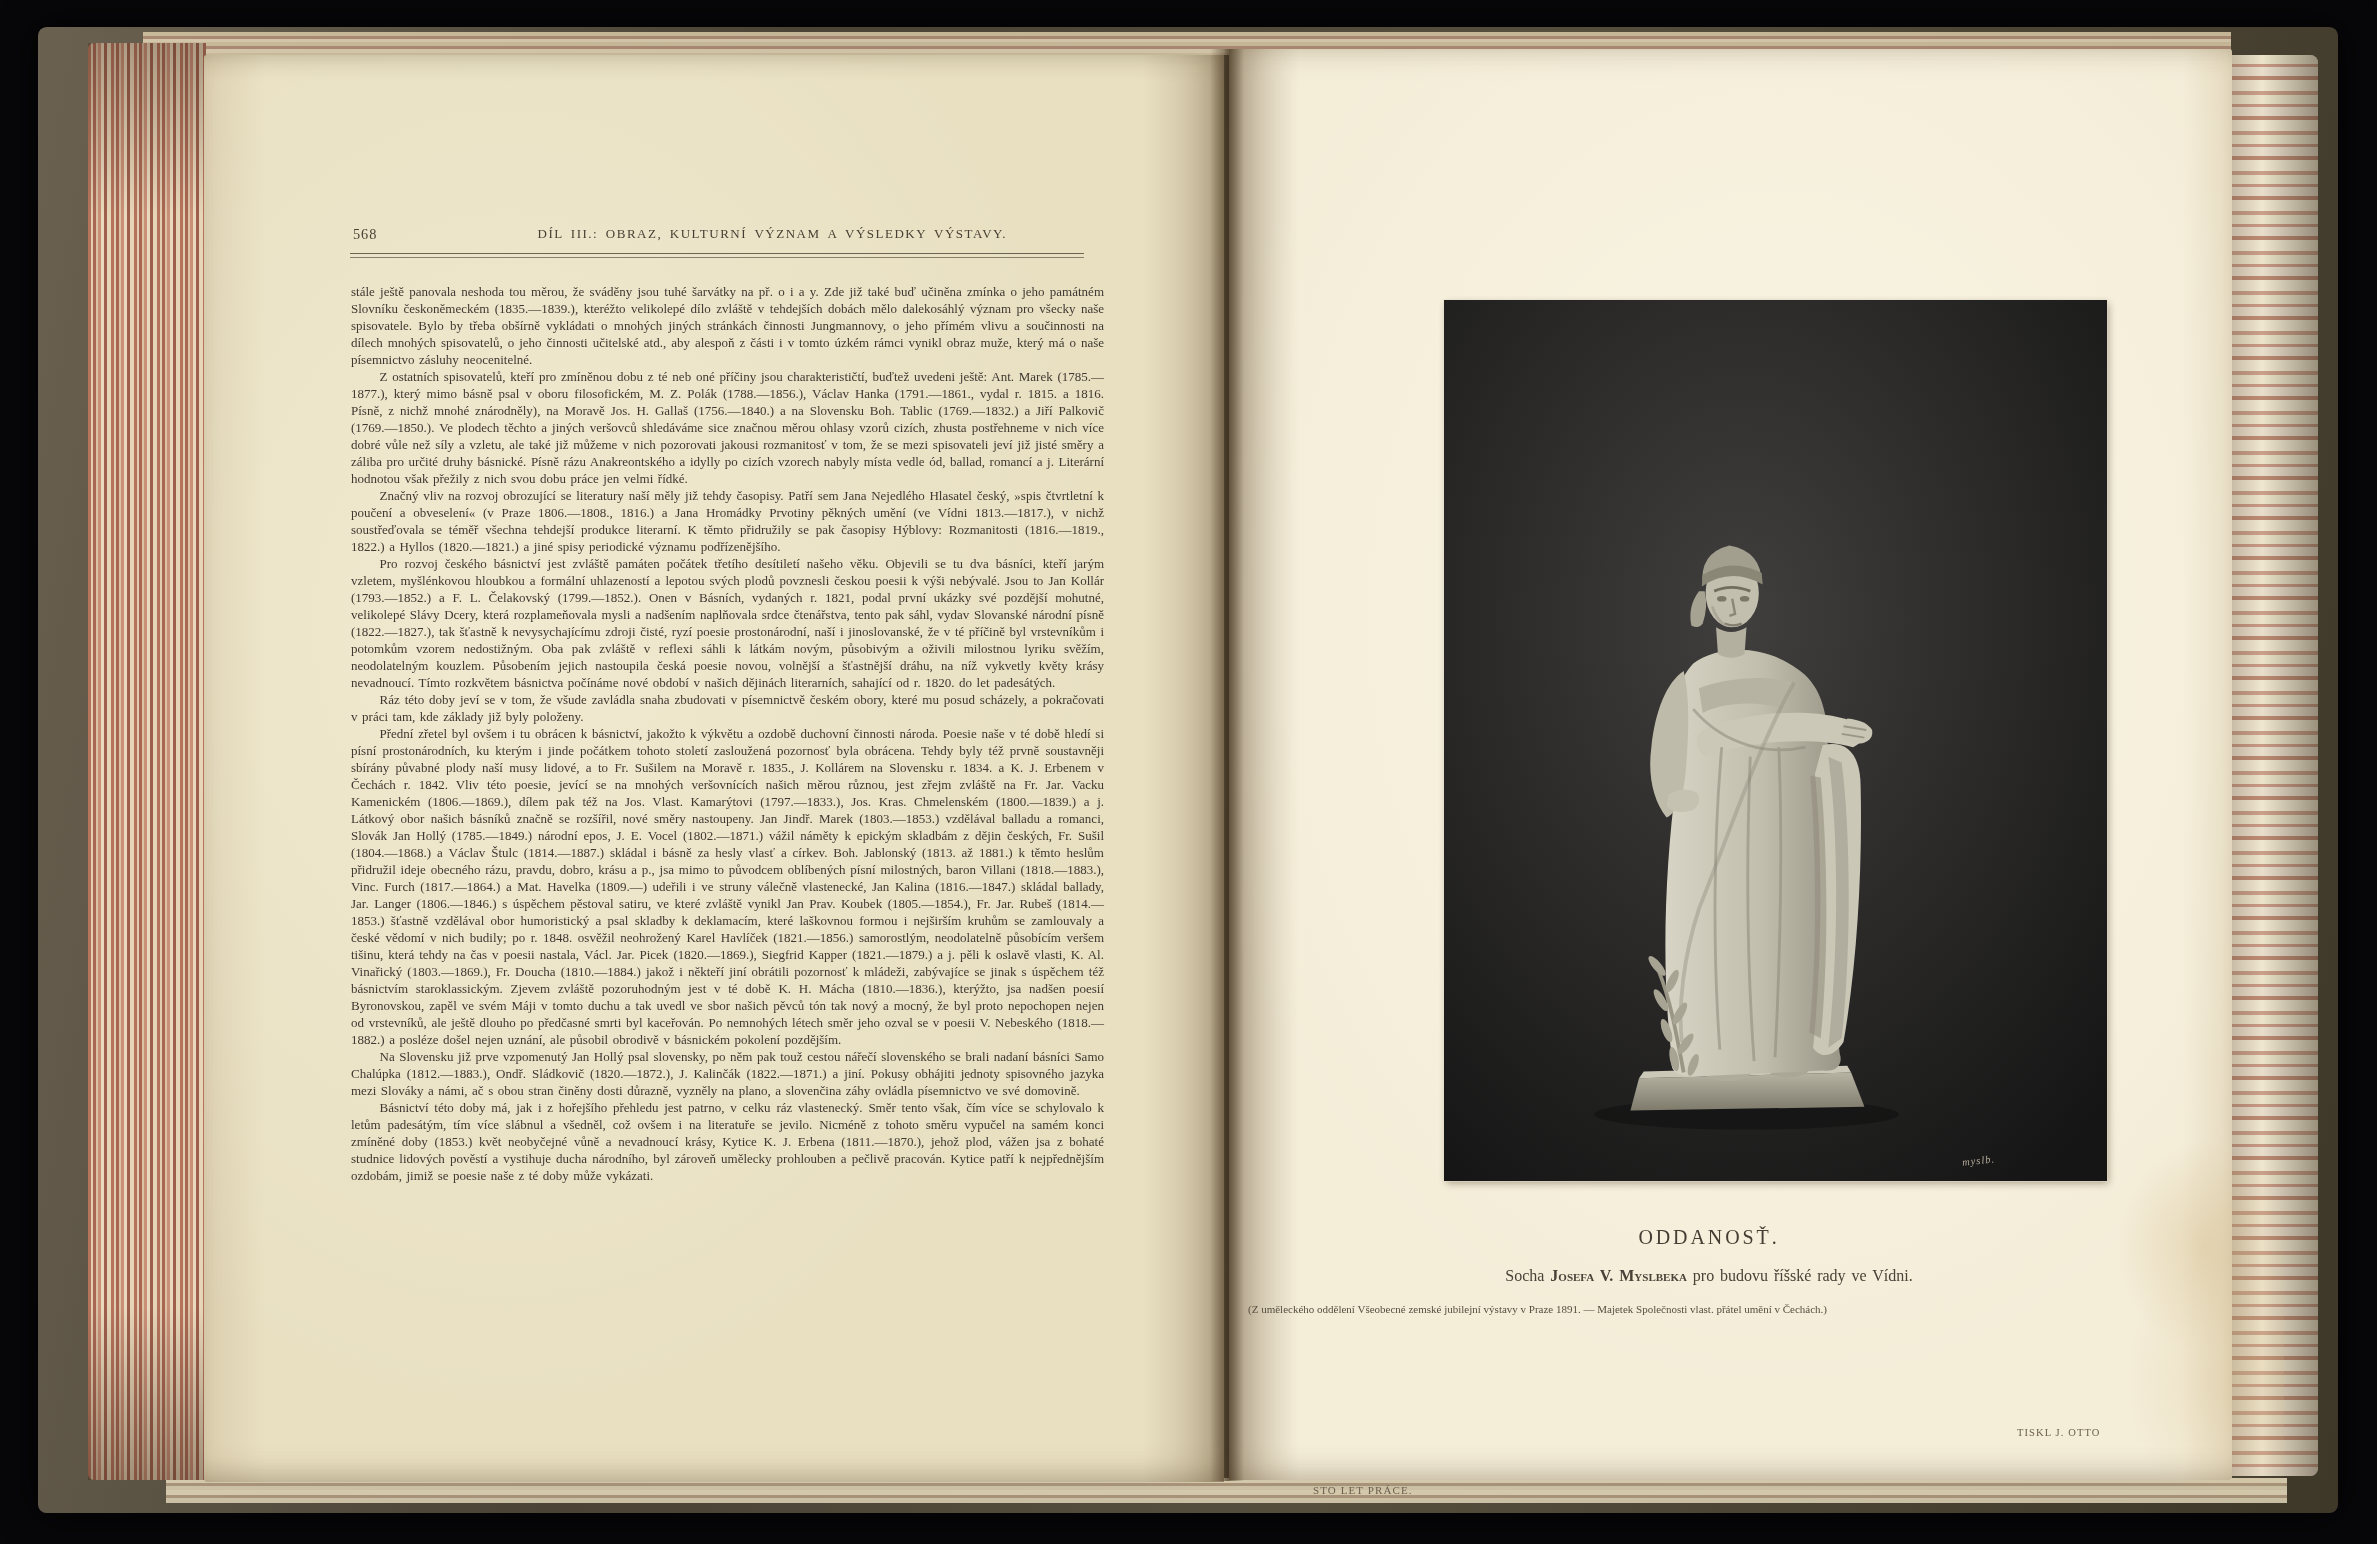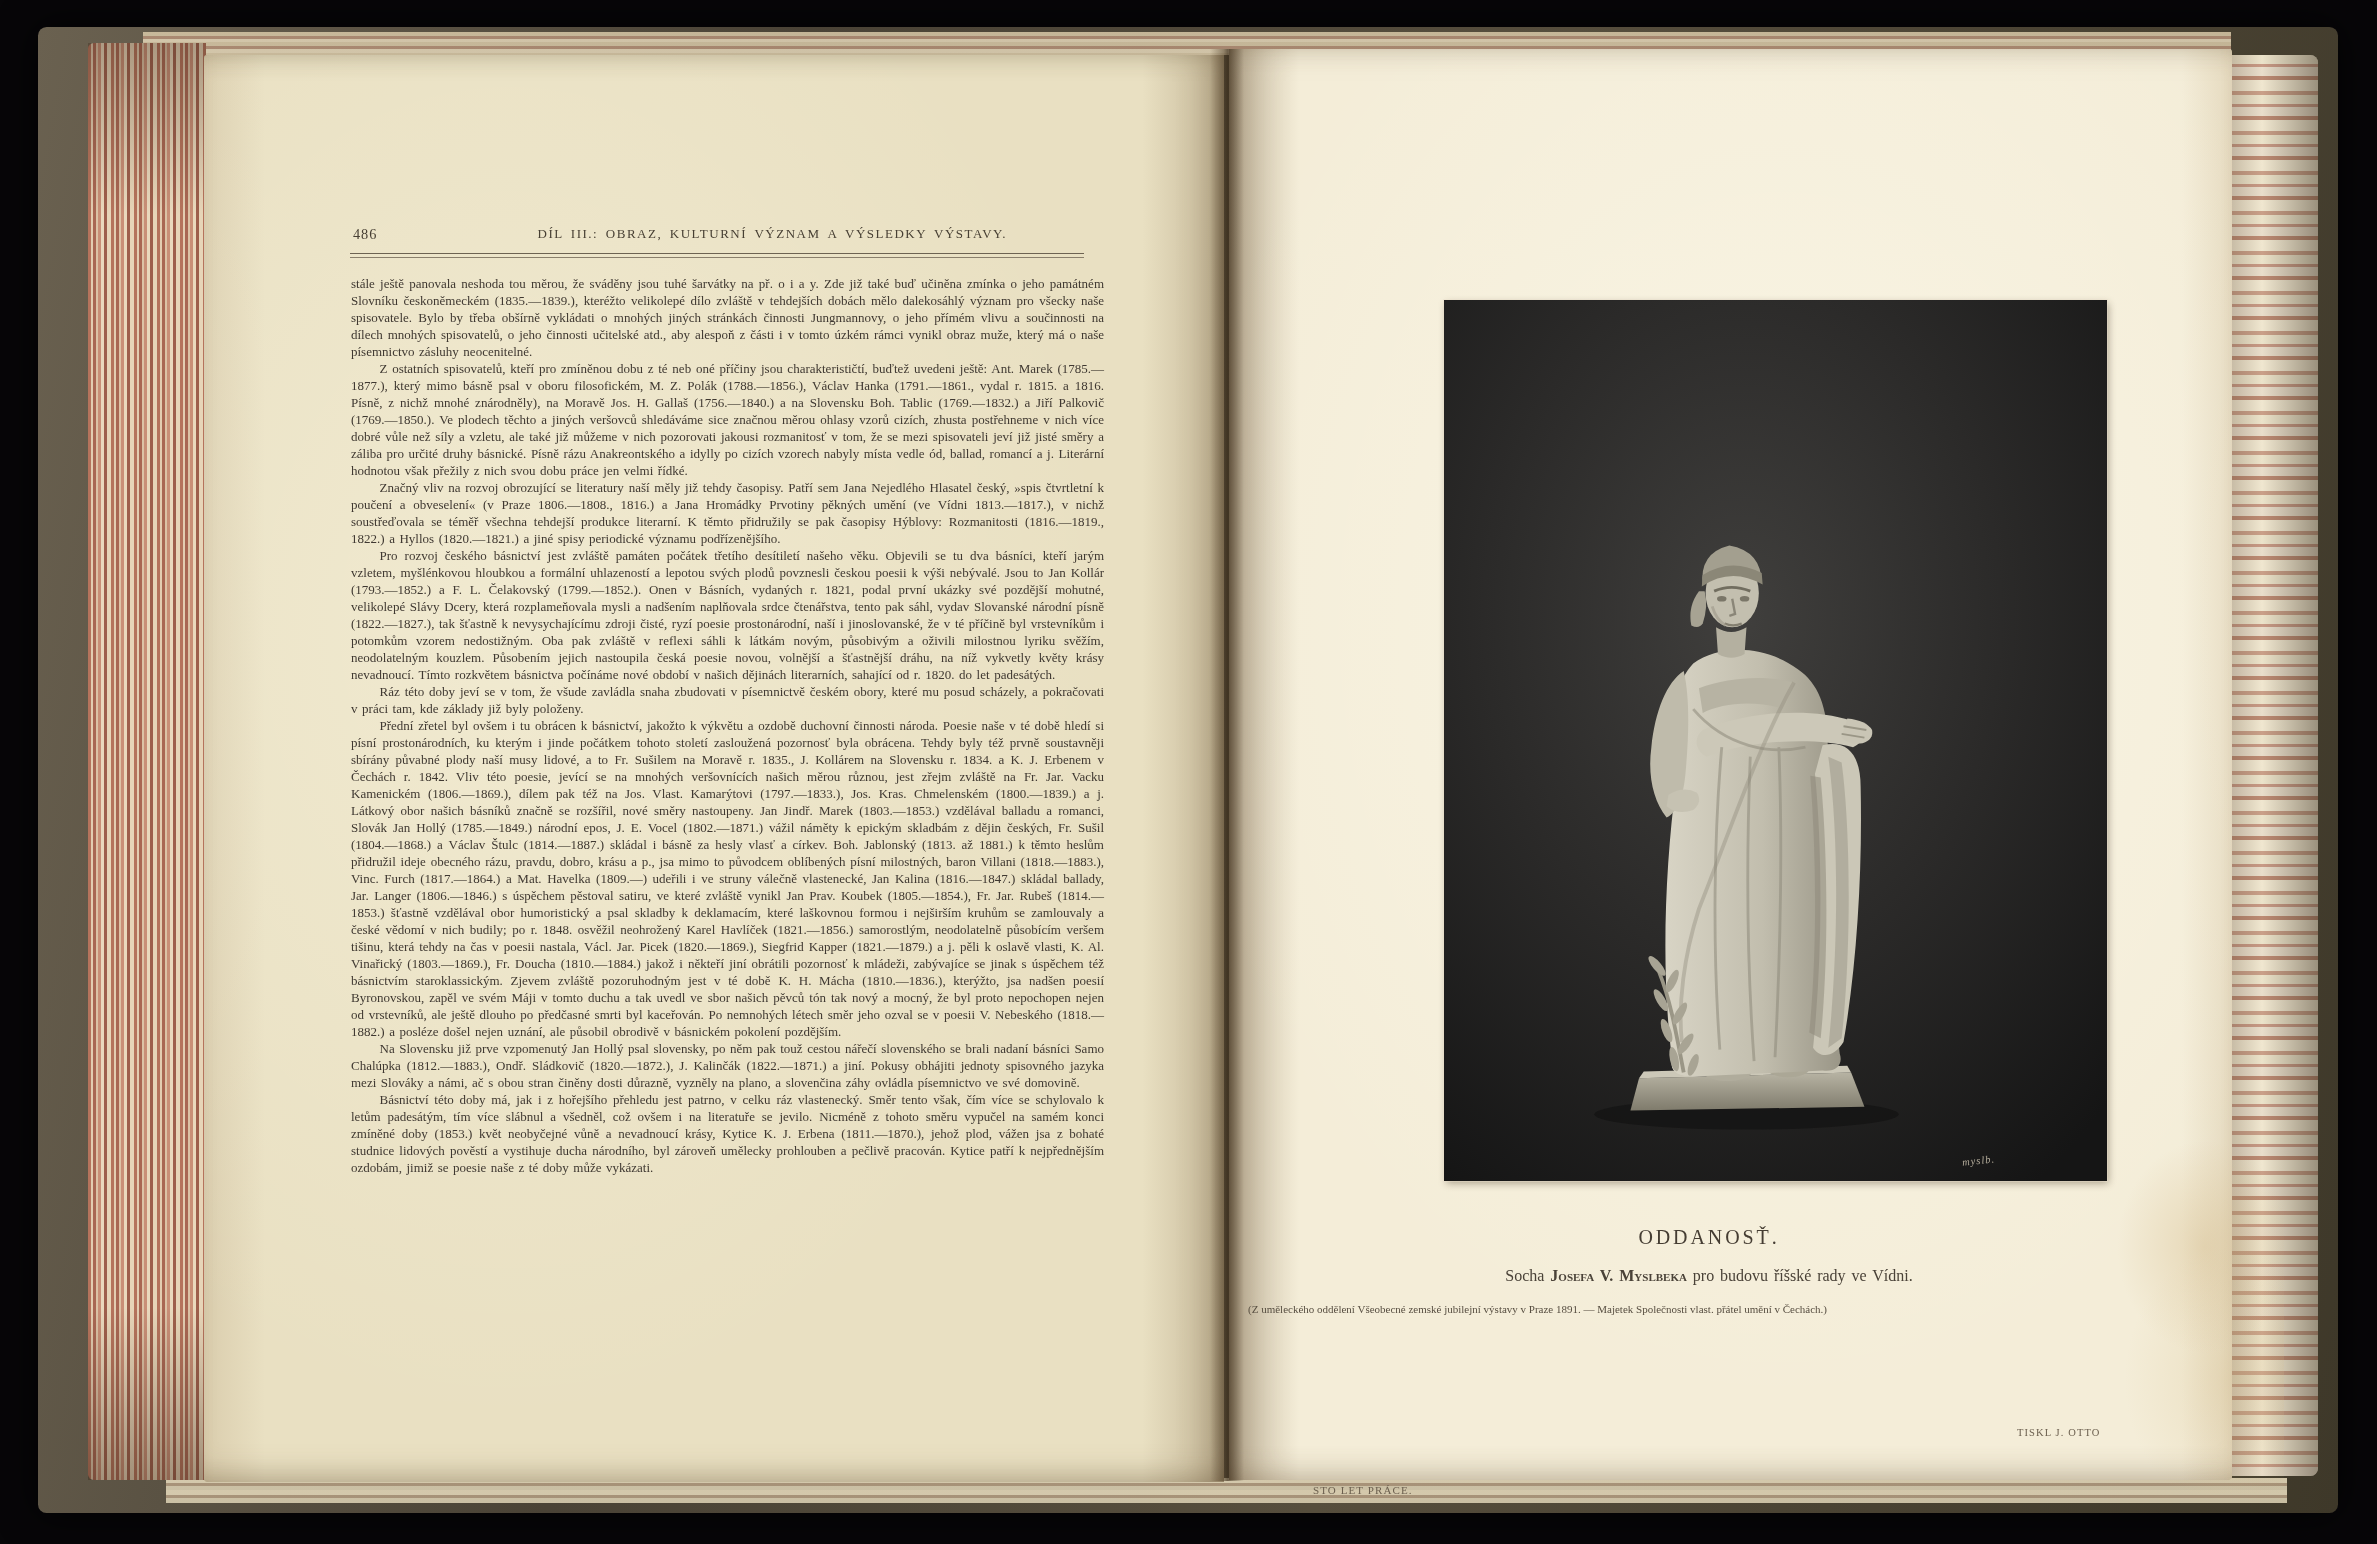--- a/index.html
+++ b/index.html
@@ -54,21 +54,21 @@
       background:linear-gradient(90deg,rgba(60,45,25,0) 0%,rgba(70,52,30,.45) 40%,rgba(55,40,22,.65) 52%,rgba(60,45,25,0) 100%);}
   
   .header{position:absolute;left:147px;top:171px;width:732px;height:21px;color:#473f33;}
   .pagenum{position:absolute;left:1.9px;top:0;font-size:14.3px;letter-spacing:1px;}
   .running{display:block;text-align:right;padding-right:76px;font-size:13px;letter-spacing:1.5px;word-spacing:2.9px;}
   .rule{position:absolute;left:146px;top:198px;width:734px;height:2.9px;
         border-top:1.5px solid #6d6352;border-bottom:1px solid #8a7f6c;}
   .textblock{position:absolute;left:147px;top:220px;width:753px;color:#3f3831;
         font-size:13px;line-height:17px;text-align:justify;word-spacing:1.3px;}
   .textblock p{margin:0;text-indent:28.5px;}
-  .textblock p.noindent{text-indent:0;}
+  .textblock p.noindent{text-indent:0;margin-top:8px;}
   
   .plate{position:absolute;left:215px;top:251px;width:663px;height:881px;
         background:#1c1b1c;box-shadow:0 0 0 1px rgba(235,225,205,.45),1.9px 2.9px 7.6px rgba(60,45,25,.4);}
   .plate svg{display:block;width:663px;height:881px;}
   .signature{position:absolute;left:518px;top:855px;font-size:10.5px;font-style:italic;
         color:rgba(222,212,190,.78);transform:rotate(-6deg);letter-spacing:1px;}
   .plate-title{position:absolute;left:95px;top:1177px;width:770px;text-align:center;
         font-size:20px;letter-spacing:2.9px;color:#453d33;}
   .plate-caption{position:absolute;left:95px;top:1218px;width:770px;text-align:center;
         font-size:16px;color:#4a4238;word-spacing:1.9px;}
@@ -87,21 +87,21 @@
 
 <div class="scene">
   <div class="cover"></div>
   <div class="stack-top"></div>
   <div class="stack-bottom"></div>
   <div class="fore-edge-left"></div>
   <div class="fore-edge-right"></div>
 
   <div class="page page-left">
     <div class="header">
-      <span class="pagenum">486</span>
+      <span class="pagenum">568</span>
       <span class="running">DÍL III.: OBRAZ, KULTURNÍ VÝZNAM A VÝSLEDKY VÝSTAVY.</span>
     </div>
     <div class="rule"></div>
     <div class="textblock">
       <p class="noindent">stále ještě panovala neshoda tou měrou, že sváděny jsou tuhé šarvátky na př. o i a y. Zde již také buď učiněna zmínka o jeho památném Slovníku českoněmeckém (1835.—1839.), kteréžto velikolepé dílo zvláště v tehdejších dobách mělo dalekosáhlý význam pro všecky naše spisovatele. Bylo by třeba obšírně vykládati o mnohých jiných stránkách činnosti Jungmannovy, o jeho přímém vlivu a součinnosti na dílech mnohých spisovatelů, o jeho činnosti učitelské atd., aby alespoň z části i v tomto úzkém rámci vynikl obraz muže, který má o naše písemnictvo zásluhy neocenitelné.</p>
       <p>Z ostatních spisovatelů, kteří pro zmíněnou dobu z té neb oné příčiny jsou charakterističtí, buďtež uvedeni ještě: Ant. Marek (1785.—1877.), který mimo básně psal v oboru filosofickém, M. Z. Polák (1788.—1856.), Václav Hanka (1791.—1861., vydal r. 1815. a 1816. Písně, z nichž mnohé znárodněly), na Moravě Jos. H. Gallaš (1756.—1840.) a na Slovensku Boh. Tablic (1769.—1832.) a Jiří Palkovič (1769.—1850.). Ve plodech těchto a jiných veršovců shledáváme sice značnou měrou ohlasy vzorů cizích, zhusta postřehneme v nich více dobré vůle než síly a vzletu, ale také již můžeme v nich pozorovati jakousi rozmanitosť v tom, že se mezi spisovateli jeví již jisté směry a záliba pro určité druhy básnické. Písně rázu Anakreontského a idylly po cizích vzorech nabyly místa vedle ód, ballad, romancí a j. Literární hodnotou však přežily z nich svou dobu práce jen velmi řídké.</p>
       <p>Značný vliv na rozvoj obrozující se literatury naší měly již tehdy časopisy. Patří sem Jana Nejedlého Hlasatel český, »spis čtvrtletní k poučení a obveselení« (v Praze 1806.—1808., 1816.) a Jana Hromádky Prvotiny pěkných umění (ve Vídni 1813.—1817.), v nichž soustřeďovala se téměř všechna tehdejší produkce literarní. K těmto přidružily se pak časopisy Hýblovy: Rozmanitosti (1816.—1819., 1822.) a Hyllos (1820.—1821.) a jiné spisy periodické významu podřízenějšího.</p>
       <p>Pro rozvoj českého básnictví jest zvláště památen počátek třetího desítiletí našeho věku. Objevili se tu dva básníci, kteří jarým vzletem, myšlénkovou hloubkou a formální uhlazeností a lepotou svých plodů povznesli českou poesii k výši nebývalé. Jsou to Jan Kollár (1793.—1852.) a F. L. Čelakovský (1799.—1852.). Onen v Básních, vydaných r. 1821, podal první ukázky své pozdější mohutné, velikolepé Slávy Dcery, která rozplameňovala mysli a nadšením naplňovala srdce čtenářstva, tento pak sáhl, vydav Slovanské národní písně (1822.—1827.), tak šťastně k nevysychajícímu zdroji čisté, ryzí poesie prostonárodní, naší i jinoslovanské, že v té příčině byl vrstevníkům i potomkům vzorem nedostižným. Oba pak zvláště v reflexi sáhli k látkám novým, působivým a oživili milostnou lyriku svěžím, neodolatelným kouzlem. Působením jejich nastoupila česká poesie novou, volnější a šťastnější dráhu, na níž vykvetly květy krásy nevadnoucí. Tímto rozkvětem básnictva počínáme nové období v našich dějinách literarních, sahající od r. 1820. do let padesátých.</p>
       <p>Ráz této doby jeví se v tom, že všude zavládla snaha zbudovati v písemnictvě českém obory, které mu posud scházely, a pokračovati v práci tam, kde základy již byly položeny.</p>
       <p>Přední zřetel byl ovšem i tu obrácen k básnictví, jakožto k výkvětu a ozdobě duchovní činnosti národa. Poesie naše v té době hledí si písní prostonárodních, ku kterým i jinde počátkem tohoto století zasloužená pozornosť byla obrácena. Tehdy byly též prvně soustavněji sbírány půvabné plody naší musy lidové, a to Fr. Sušilem na Moravě r. 1835., J. Kollárem na Slovensku r. 1834. a K. J. Erbenem v Čechách r. 1842. Vliv této poesie, jevící se na mnohých veršovnících našich měrou různou, jest zřejm zvláště na Fr. Jar. Vacku Kamenickém (1806.—1869.), dílem pak též na Jos. Vlast. Kamarýtovi (1797.—1833.), Jos. Kras. Chmelenském (1800.—1839.) a j. Látkový obor našich básníků značně se rozšířil, nové směry nastoupeny. Jan Jindř. Marek (1803.—1853.) vzdělával balladu a romanci, Slovák Jan Hollý (1785.—1849.) národní epos, J. E. Vocel (1802.—1871.) vážil náměty k epickým skladbám z dějin českých, Fr. Sušil (1804.—1868.) a Václav Štulc (1814.—1887.) skládal i básně za hesly vlasť a církev. Boh. Jablonský (1813. až 1881.) k těmto heslům přidružil ideje obecného rázu, pravdu, dobro, krásu a p., jsa mimo to původcem oblíbených písní milostných, baron Villani (1818.—1883.), Vinc. Furch (1817.—1864.) a Mat. Havelka (1809.—) udeřili i ve struny válečně vlastenecké, Jan Kalina (1816.—1847.) skládal ballady, Jar. Langer (1806.—1846.) s úspěchem pěstoval satiru, ve které zvláště vynikl Jan Prav. Koubek (1805.—1854.), Fr. Jar. Rubeš (1814.—1853.) šťastně vzdělával obor humoristický a psal skladby k deklamacím, které laškovnou formou i nejširším kruhům se zamlouvaly a české vědomí v nich budily; po r. 1848. osvěžil neohrožený Karel Havlíček (1821.—1856.) samorostlým, neodolatelně působícím veršem tišinu, která tehdy na čas v poesii nastala, Václ. Jar. Picek (1820.—1869.), Siegfrid Kapper (1821.—1879.) a j. pěli k oslavě vlasti, K. Al. Vinařický (1803.—1869.), Fr. Doucha (1810.—1884.) jakož i někteří jiní obrátili pozornosť k mládeži, zabývajíce se jinak s úspěchem též básnictvím staroklassickým. Zjevem zvláště pozoruhodným jest v té době K. H. Mácha (1810.—1836.), kterýžto, jsa nadšen poesií Byronovskou, zapěl ve svém Máji v tomto duchu a tak uvedl ve sbor našich pěvců tón tak nový a mocný, že byl proto nepochopen nejen od vrstevníků, ale ještě dlouho po předčasné smrti byl kaceřován. Po nemnohých létech směr jeho ozval se v poesii V. Nebeského (1818.—1882.) a posléze došel nejen uznání, ale působil obrodivě v básnickém pokolení pozdějším.</p>

